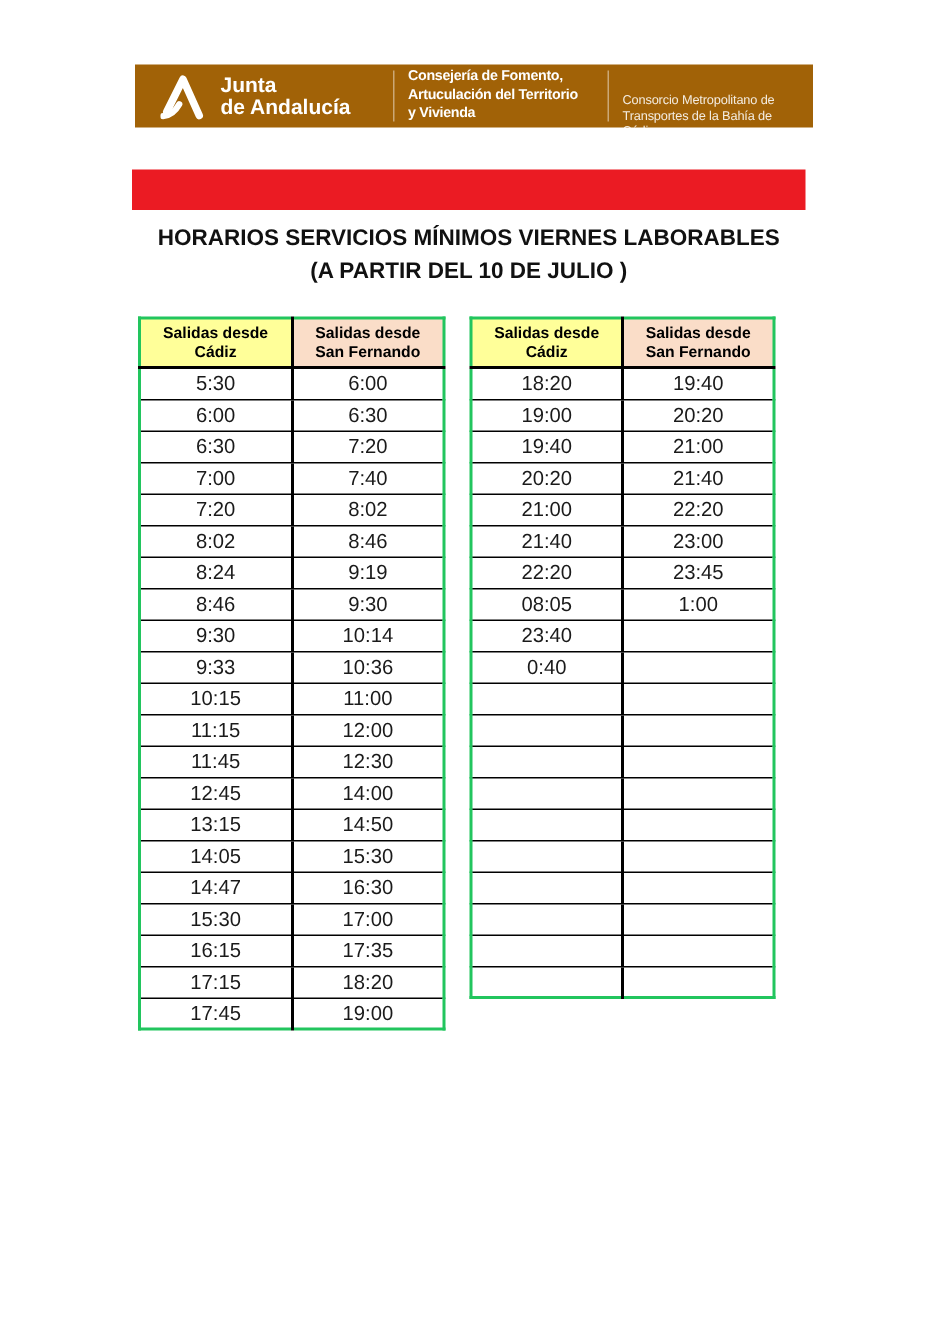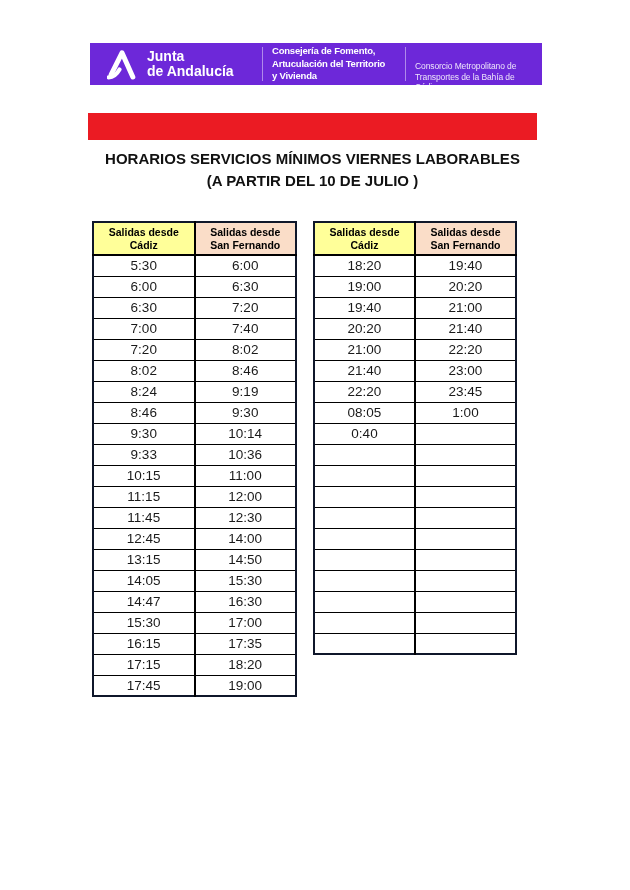--- a/index.html
+++ b/index.html
@@ -7,21 +7,21 @@
   body {
     width:630px; height:890px; position:relative;
     font-family:"Liberation Sans", sans-serif;
     color:#000;
     overflow:hidden;
   }
 
   
   .banner {
     position:absolute; left:90px; top:43px; width:452px; height:42px;
-    background:#6d28d9;
+    background:#a16207;
     display:flex; align-items:center;
   }
   .banner-section { height:100%; display:flex; align-items:center; }
   .logo-section { width:172px; padding-left:17px; }
   .logo-a { width:30px; height:33px; flex:0 0 auto; }
   .logo-text {
     color:#fff; font-weight:bold; font-size:14px; line-height:15px;
     margin-left:10px; white-space:nowrap;
   }
   .v-divider {
@@ -50,22 +50,21 @@
   .subtitle {
     position:absolute; left:88px; top:148px; width:449px;
     text-align:center; font-weight:bold; color:#111;
     font-size:15px; line-height:22px;
   }
 
   
   table.timetable {
     position:absolute; top:211px;
     border-collapse:collapse; table-layout:fixed;
-    border:2px solid #0f172a;
-    margin-top:10px;
+    border:2px solid #22c55e;
   }
   table.timetable.left  { left:92px;  width:205px; }
   table.timetable.right { left:313px; width:204px; }
   .timetable th, .timetable td { border:1px solid #000; }
   .timetable th:first-child, .timetable td:first-child { border-right:2px solid #000; }
   .timetable th {
     height:33px; font-size:10.5px; font-weight:bold; line-height:13px;
     text-align:center; vertical-align:middle; border-bottom:2px solid #000;
   }
   .timetable th.col-cadiz { background:#FFFF99; }
@@ -259,20 +258,24 @@
         </tr>
         <tr>
           <td>22:20</td>
           <td>23:45</td>
         </tr>
         <tr>
           <td>08:05</td>
           <td>1:00</td>
         </tr>
         <tr>
+          <td>23:40</td>
+          <td></td>
+        </tr>
+        <tr>
           <td>0:40</td>
           <td></td>
         </tr>
         <tr>
           <td></td>
           <td></td>
         </tr>
         <tr>
           <td></td>
           <td></td>

